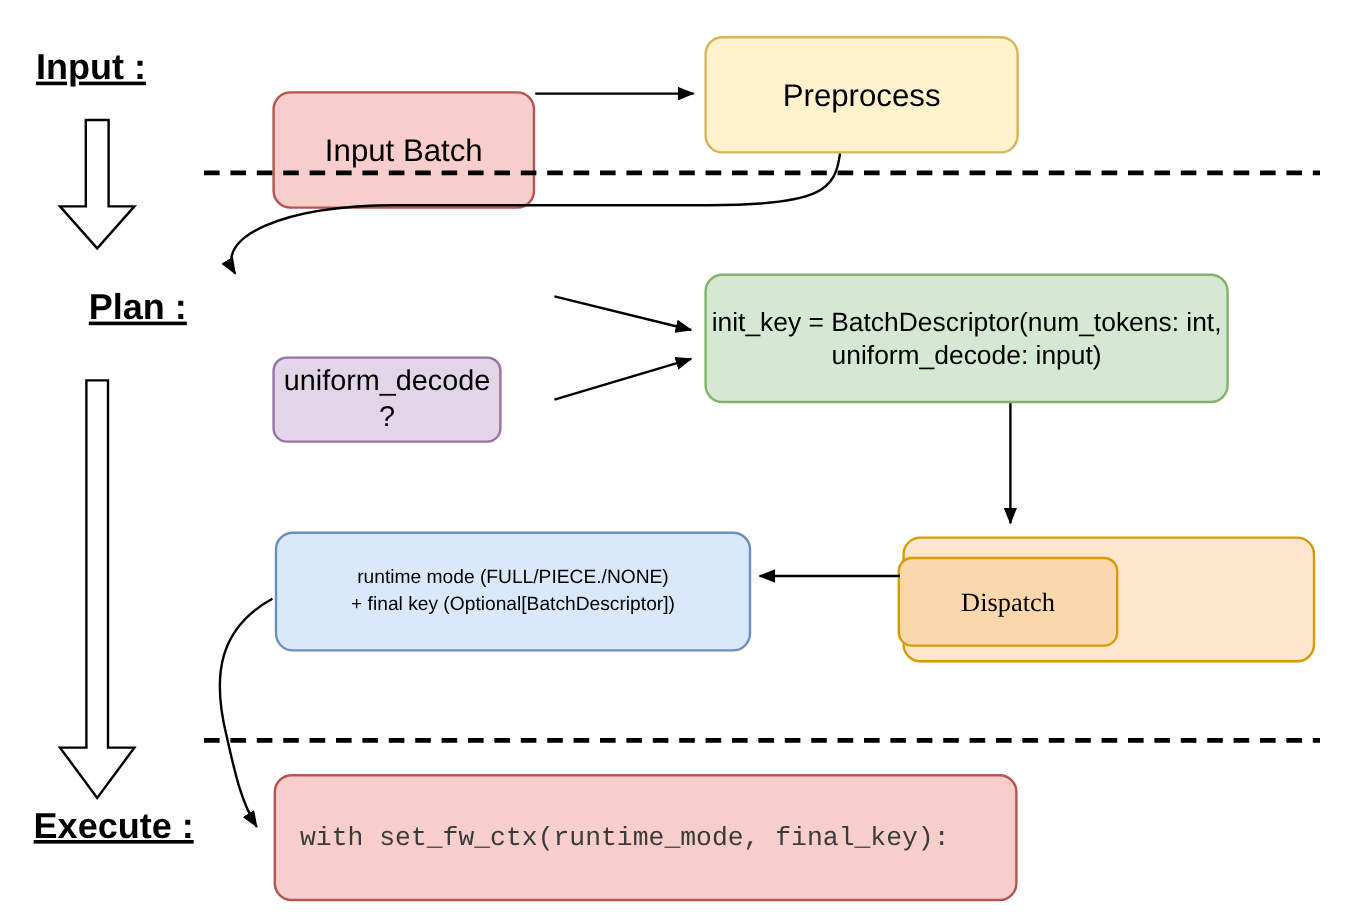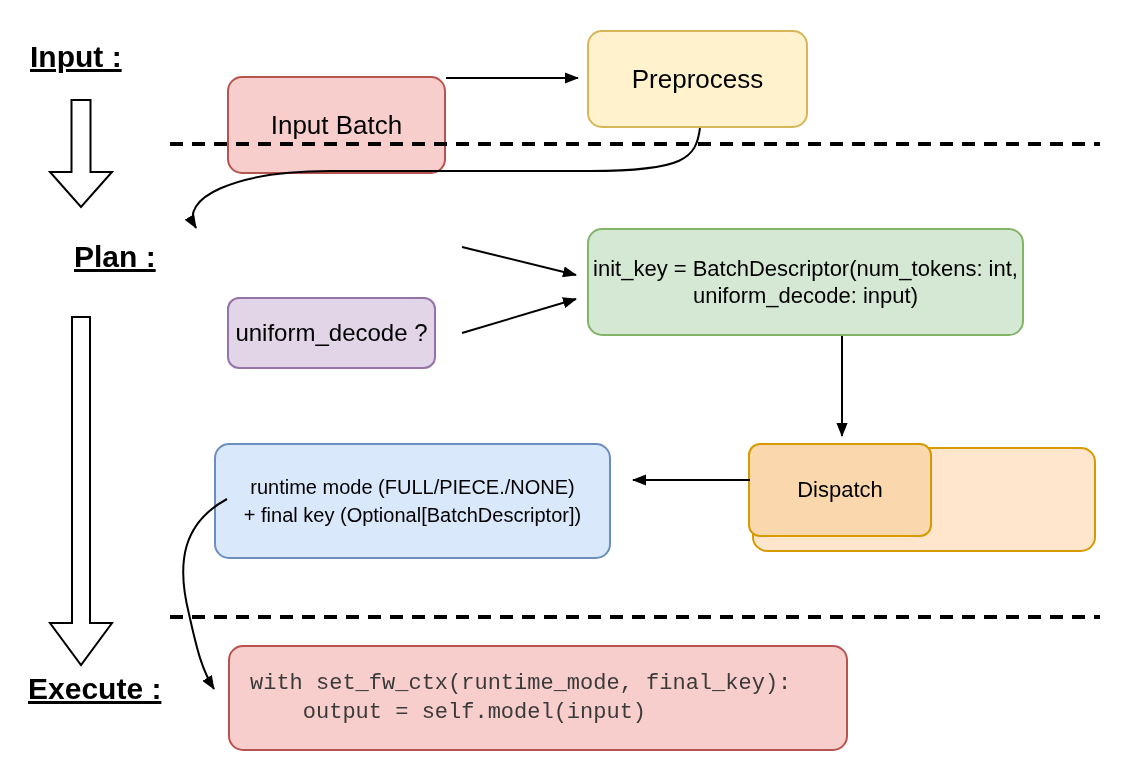--- a/index.html
+++ b/index.html
@@ -33,55 +33,55 @@
   }
   .node .lines span { display: block; }
 
   .input-batch {
     left: 227px; top: 30px; width: 219px; height: 98px;
     background: var(--red-fill); border-color: var(--red-stroke);
     font-size: 26px;
     margin-top: 46px;
   }
   .preprocess {
-    left: 587px; top: 30px; width: 221px; height: 98px;
+    left: 587px; top: 30px; width: 262px; height: 98px;
     background: var(--yellow-fill); border-color: var(--yellow-stroke);
     font-size: 26px;
   }
   .cg-padding {
     left: 227px; top: 211px; width: 235px; height: 69px;
     background: var(--purple-fill); border-color: var(--purple-stroke);
     font-size: 24px; border-radius: 12px;
   }
   .uniform-decode {
-    left: 227px; top: 297px; width: 209px; height: 72px;
+    left: 227px; top: 297px; width: 191px; height: 72px;
     background: var(--purple-fill); border-color: var(--purple-stroke);
     font-size: 24px; border-radius: 12px;
   }
   .init-key {
     left: 587px; top: 228px; width: 437px; height: 108px;
     background: var(--green-fill); border-color: var(--green-stroke);
     font-size: 22px;
   }
   .runtime-mode {
-    left: 214px; top: 443px; width: 397px; height: 116px;
+    left: 229px; top: 443px; width: 397px; height: 100px;
     background: var(--blue-fill); border-color: var(--blue-stroke);
-    font-size: 20px; line-height: 1.4;
+    font-size: 16px; line-height: 1.4;
   }
   .cudagraph-outer {
     left: 752px; top: 447px; width: 344px; height: 105px;
     background: var(--orange-outer-fill); border-color: var(--orange-stroke);
     font-size: 24px;
     justify-content: flex-start;
     padding-right: 24px;
   }
   .dispatch-inner {
-    left: 748px; top: 443px; width: 184px; height: 94px;
+    left: 748px; top: 464px; width: 184px; height: 75px;
     background: var(--orange-inner-fill); border-color: var(--orange-stroke);
-    font-size: 22px; border-radius: 12px;
+    font-size: 22px; border-radius: 12px; font-family: Liberation Serif, serif;
   }
   .execute-code {
     left: 228px; top: 645px; width: 620px; height: 106px;
     background: var(--red-fill); border-color: var(--red-stroke);
     justify-content: flex-start;
     padding-left: 20px;
     font-family: "Liberation Mono", monospace;
     font-size: 22px;
     color: #3a3a3a;
     text-align: left;
@@ -137,21 +137,20 @@
     </div>
   </div>
 
   <div class="node dispatch-inner">
     <span>Dispatch</span>
   </div>
 
   <div class="node execute-code">
     <div class="lines">
       <span>with set_fw_ctx(runtime_mode, final_key):</span>
-      <span>    output = self.model(input)</span>
     </div>
   </div>
 
   <svg class="edges" width="1142" height="770" viewBox="0 0 1142 770">
     <defs>
       <marker id="arrowhead" markerWidth="7" markerHeight="5.6" refX="6.5" refY="2.8" orient="auto" markerUnits="strokeWidth">
         <path d="M0,0 L7,2.8 L0,5.6 Z" fill="#000"></path>
       </marker>
     </defs>
 

